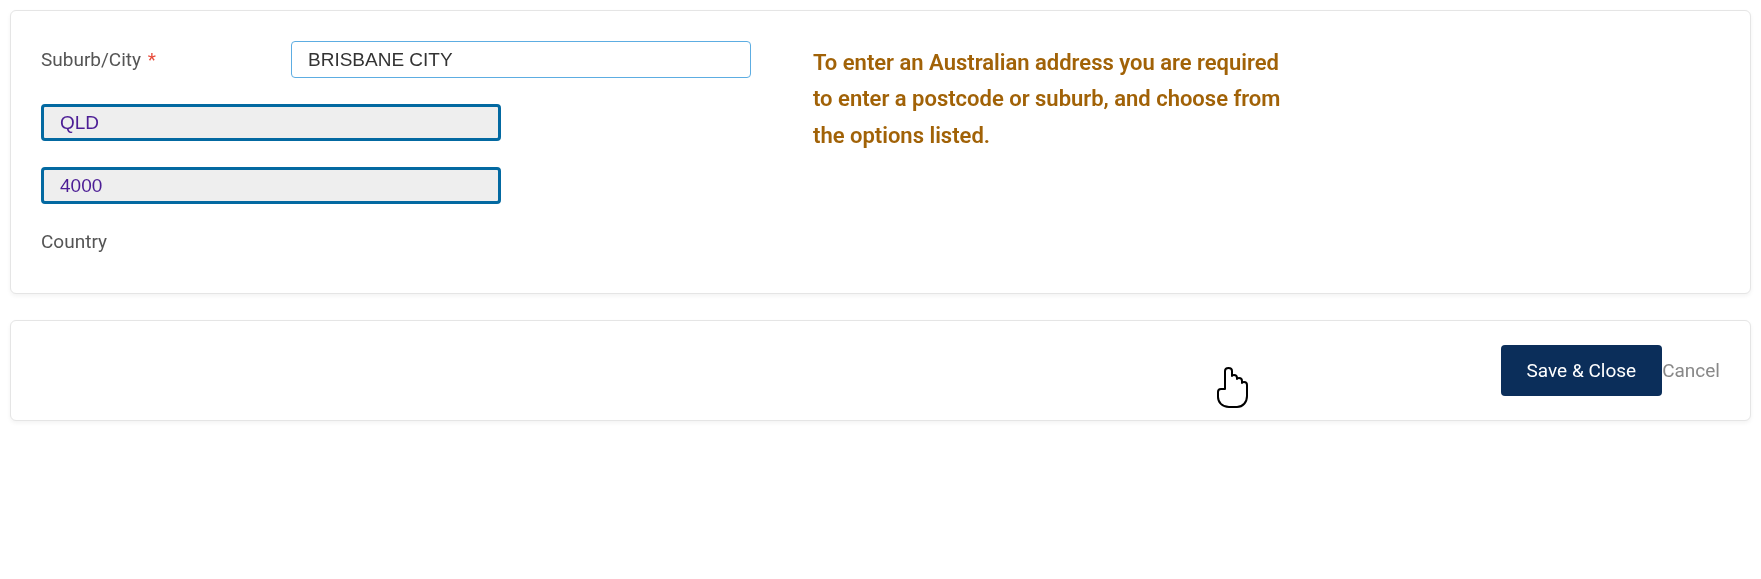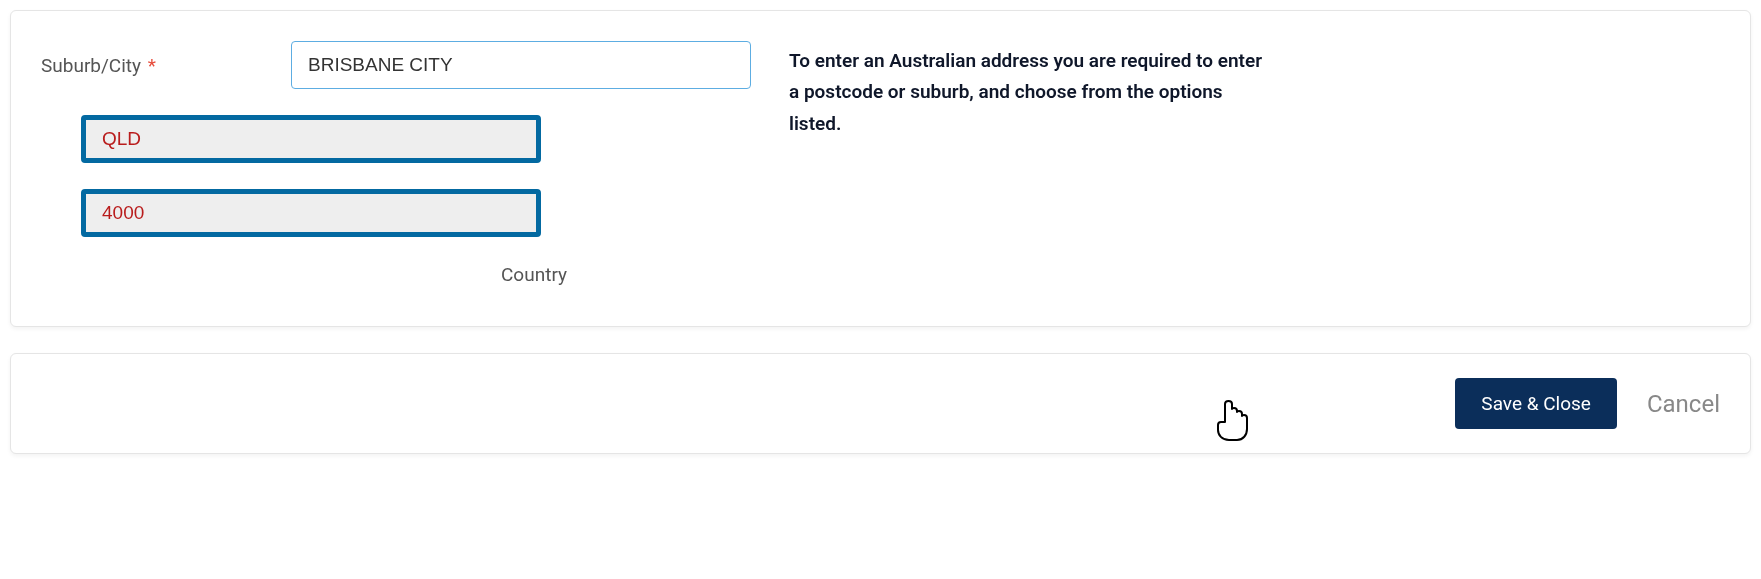--- a/index.html
+++ b/index.html
@@ -17,99 +17,96 @@
       background: #ffffff;
       border: 1px solid #e5e5e5;
       border-radius: 6px;
       padding: 30px 30px 40px 30px;
       margin-bottom: 26px;
       box-shadow: 0 2px 4px rgba(0,0,0,0.05);
       position: relative;
     }
     .form-content {
       display: flex;
-      gap: 38px;
+      gap: 62px;
     }
     .form-fields {
       flex: 0 0 auto;
     }
     .form-row {
       display: flex;
       align-items: center;
       margin-bottom: 26px;
     }
     .form-row:last-child {
       margin-bottom: 0;
-      justify-content: flex-end;
     }
     .field-label {
       width: 250px;
       font-size: 19px;
       color: #555555;
       flex-shrink: 0;
     }
     .required-star {
       color: #e74c3c;
       margin-left: 2px;
     }
     .field-input {
       width: 460px;
-      height: 48px;
+      height: 37px;
       padding: 10px 16px;
       font-size: 19px;
       border: 1px solid #cccccc;
       border-radius: 4px;
       color: #333333;
       background: #ffffff;
     }
     .field-input.active {
       border: 1px solid #5dade2;
       outline: none;
     }
     .field-input.readonly {
       background: #eeeeee;
-      color: #b91c1c;
-      border: 5px solid #0369a1;
-      margin-left: 40px;
+      color: #4c1d95;
+      border: 3px solid #0369a1;
     }
     .help-text {
-      font-size: 19px;
-      color: #0f172a;
+      font-size: 22px;
+      color: #a16207;
       font-weight: 600;
       line-height: 1.65;
       max-width: 480px;
       padding-top: 4px;
     }
     .action-bar {
       background: #ffffff;
       border: 1px solid #e5e5e5;
       border-radius: 6px;
       padding: 24px 30px;
       display: flex;
       justify-content: flex-end;
       align-items: center;
-      gap: 30px;
       box-shadow: 0 2px 4px rgba(0,0,0,0.05);
       position: relative;
     }
     .btn-primary {
       background: #0b2e5a;
       color: #ffffff;
       border: none;
       border-radius: 4px;
       padding: 14px 26px;
       font-size: 19px;
       cursor: pointer;
       font-family: inherit;
     }
     .btn-link {
       background: none;
       border: none;
       color: #888888;
-      font-size: 24px;
+      font-size: 19px;
       cursor: pointer;
       font-family: inherit;
     }
     .cursor-pointer {
       position: absolute;
       pointer-events: none;
     }
   </style>
 </head>
 <body>

